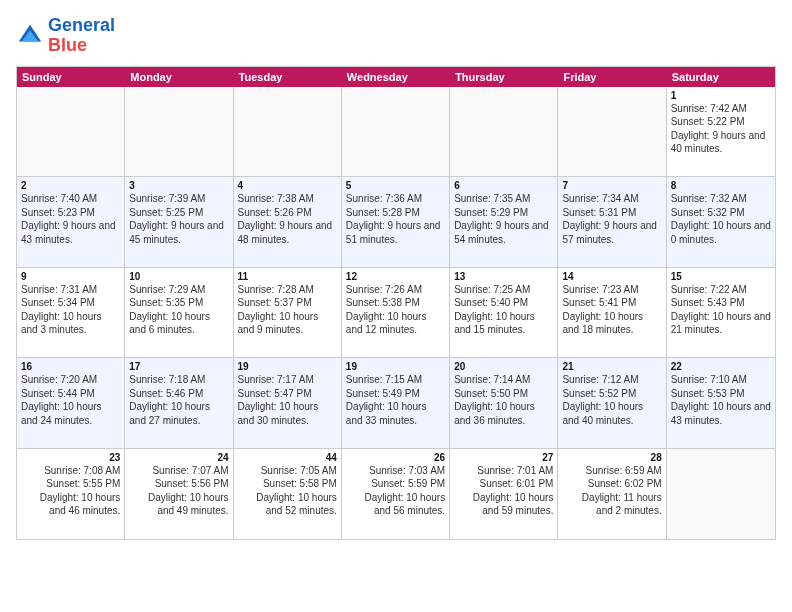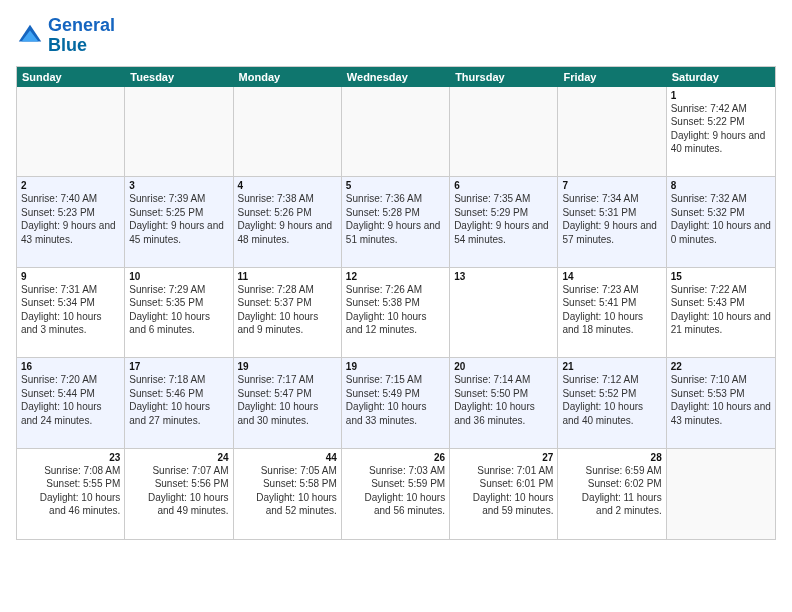--- a/index.html
+++ b/index.html
@@ -55,21 +55,21 @@
     }
     .calendar {
       flex: 1;
       display: flex;
       flex-direction: column;
       border: 1px solid #ccc;
     }
     .day-headers {
       display: grid;
       grid-template-columns: repeat(7, 1fr);
-      background: #0f766e;
+      background: #be185d;
     }
     .day-header {
       color: #fff;
       font-size: 11px;
       font-weight: bold;
       padding: 4px 5px;
       text-align: left;
     }
     .calendar-body {
       display: grid;
@@ -120,34 +120,34 @@
 
 <div class="page">
   <div class="header">
     <div class="logo">
       <svg class="logo-icon" viewBox="0 0 40 40">
         <polygon points="20,4 36,28 4,28" fill="#1565c0"></polygon>
         <polygon points="20,12 32,28 8,28" fill="#42a5f5"></polygon>
       </svg>
       <div class="logo-text">
         <div><span>General</span></div>
-        <div style="color:#0369a1;">Blue</div>
+        <div style="color:#ef4444;">Blue</div>
       </div>
     </div>
     <div class="title-block">
       <div class="month-title"></div>
       <div class="subtitle"></div>
     </div>
   </div>
 
   <div class="calendar">
     <div class="day-headers">
     <div class="day-header">Sunday</div>
+        <div class="day-header">Monday</div>
         <div class="day-header">Tuesday</div>
-        <div class="day-header">Monday</div>
         <div class="day-header">Wednesday</div>
         <div class="day-header">Thursday</div>
         <div class="day-header">Friday</div>
         <div class="day-header">Saturday</div>
       </div>
     <div class="calendar-body">
     <div class="calendar-week">
           <div class="calendar-cell empty"></div>
           <div class="calendar-cell empty"></div>
           <div class="calendar-cell empty"></div>
@@ -225,20 +225,23 @@
 Daylight: 10 hours and 9 minutes.</div>
           </div>
           <div class="calendar-cell">
             <span class="day-num">12</span>
             <div class="cell-info">Sunrise: 7:26 AM
 Sunset: 5:38 PM
 Daylight: 10 hours and 12 minutes.</div>
           </div>
           <div class="calendar-cell">
             <span class="day-num">13</span>
+            <div class="cell-info">Sunrise: 7:25 AM
+Sunset: 5:40 PM
+Daylight: 10 hours and 15 minutes.</div>
           </div>
           <div class="calendar-cell">
             <span class="day-num">14</span>
             <div class="cell-info">Sunrise: 7:23 AM
 Sunset: 5:41 PM
 Daylight: 10 hours and 18 minutes.</div>
           </div>
           <div class="calendar-cell">
             <span class="day-num">15</span>
             <div class="cell-info">Sunrise: 7:22 AM

